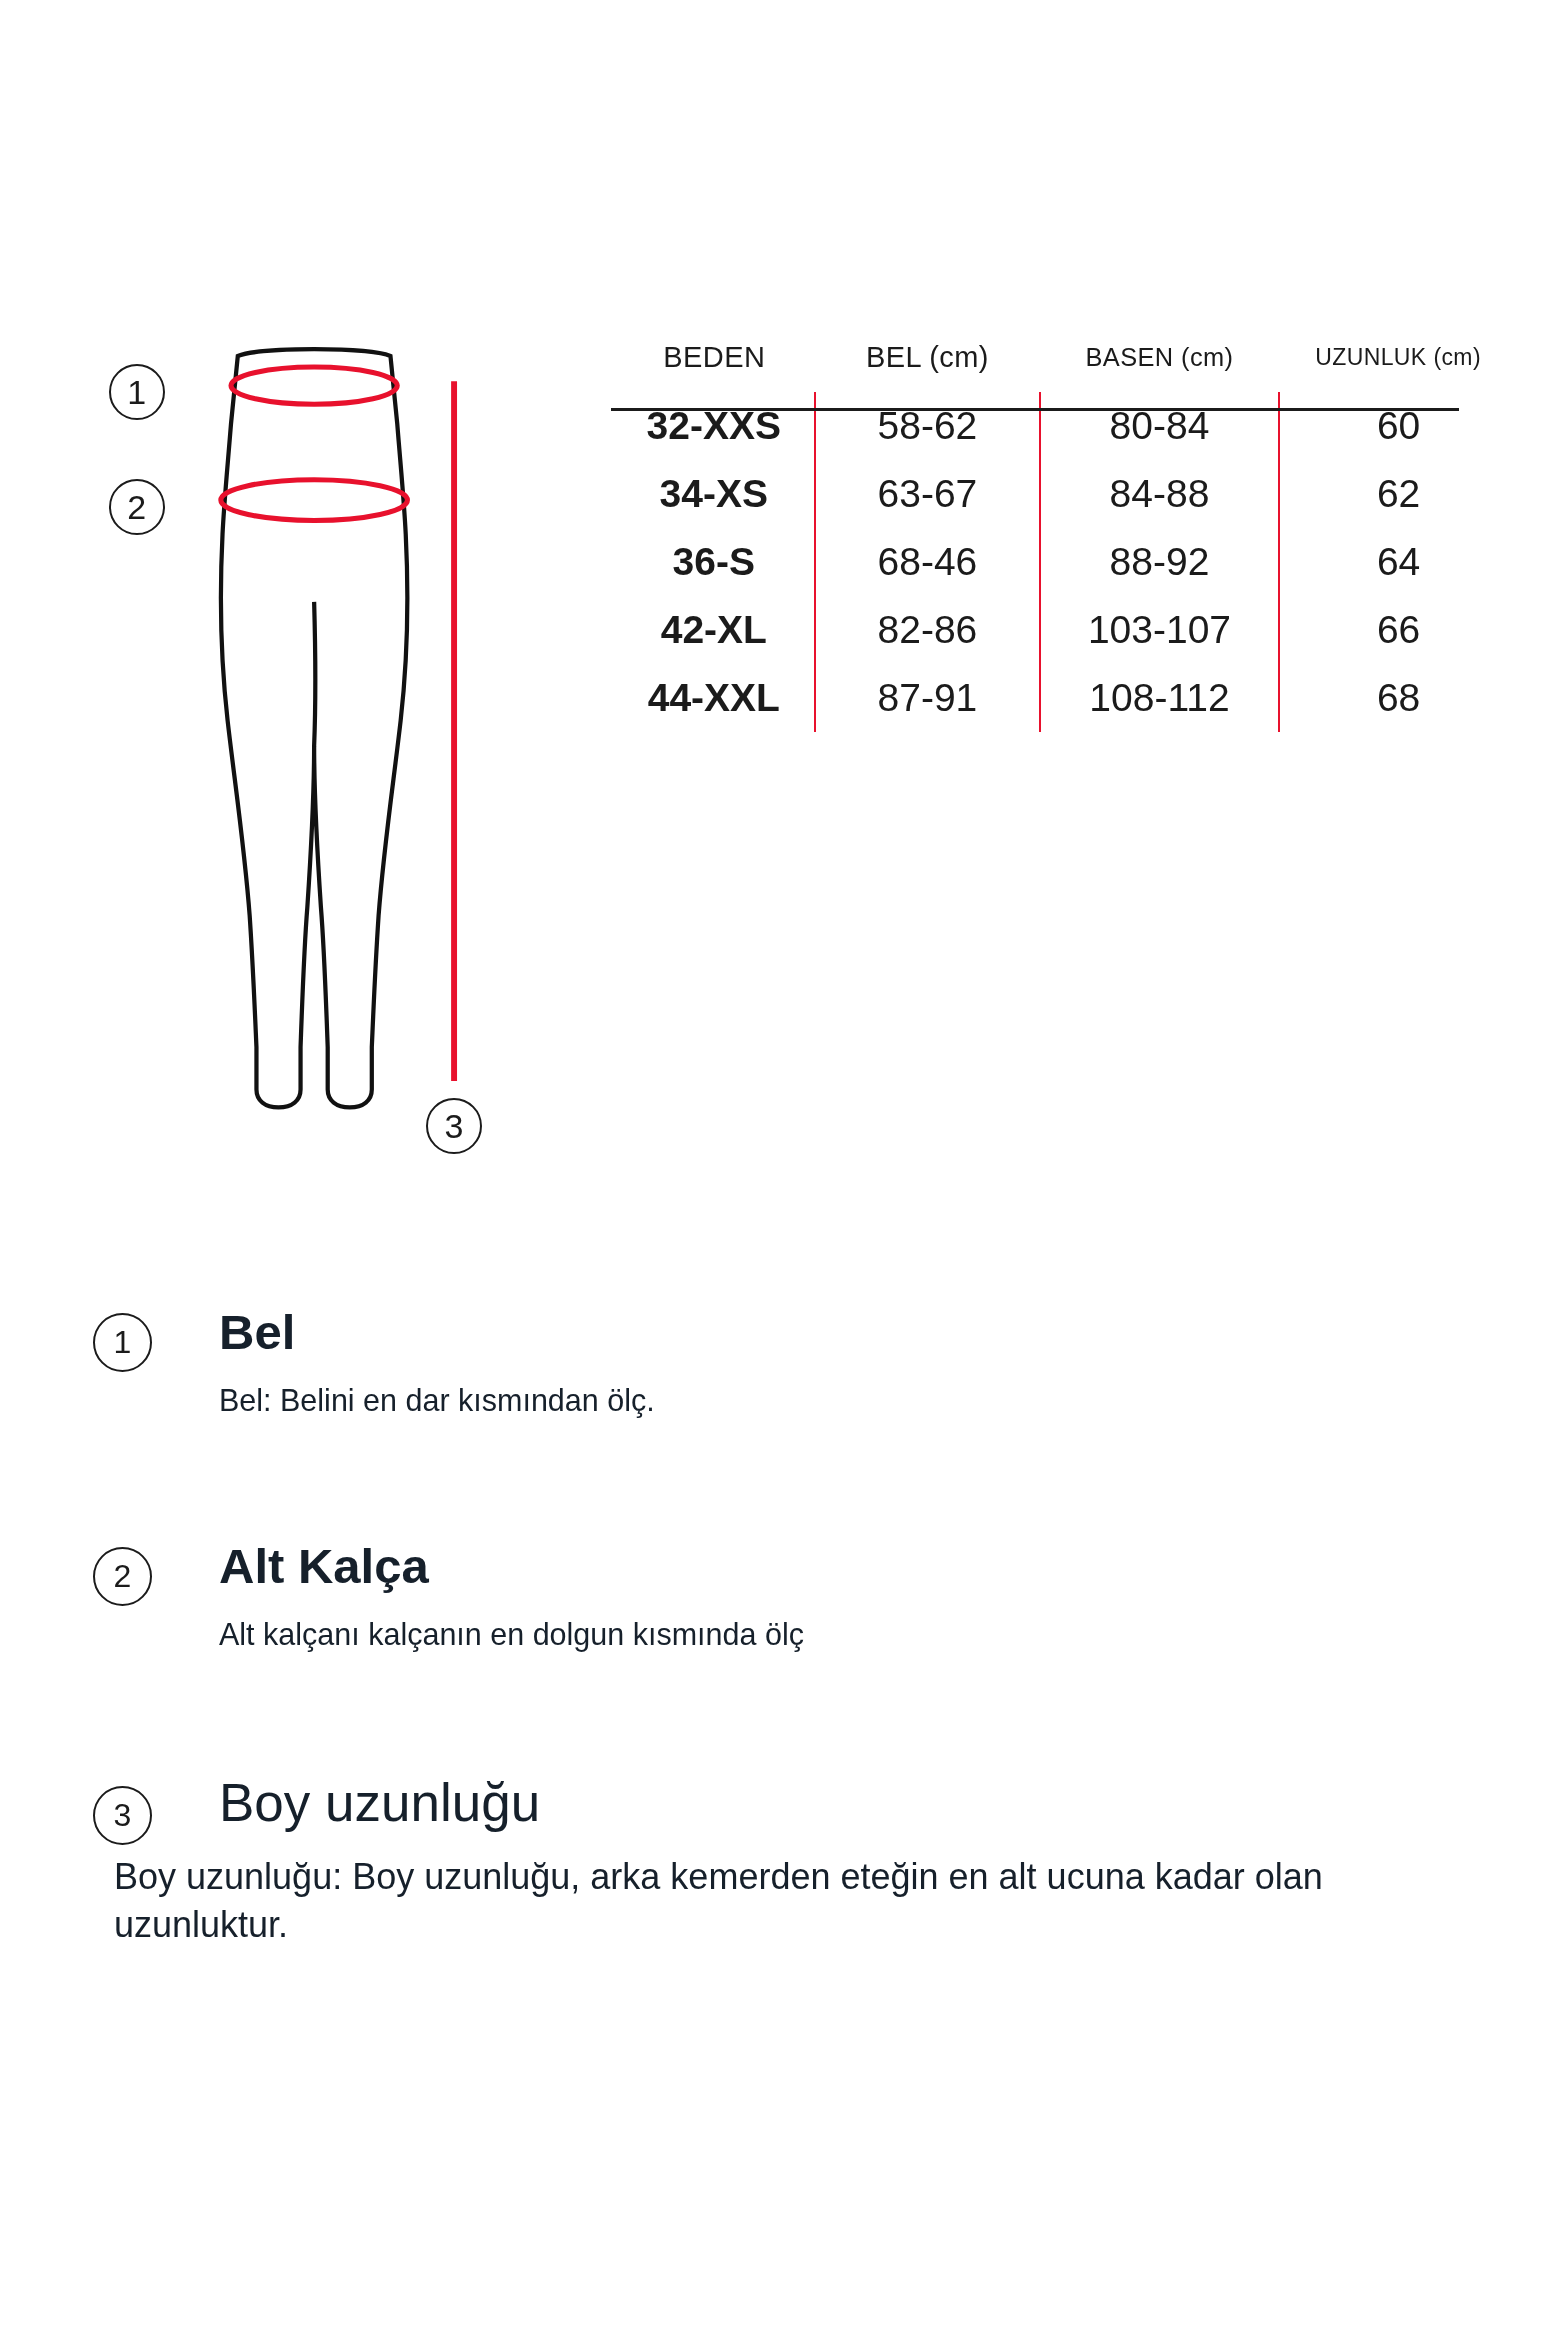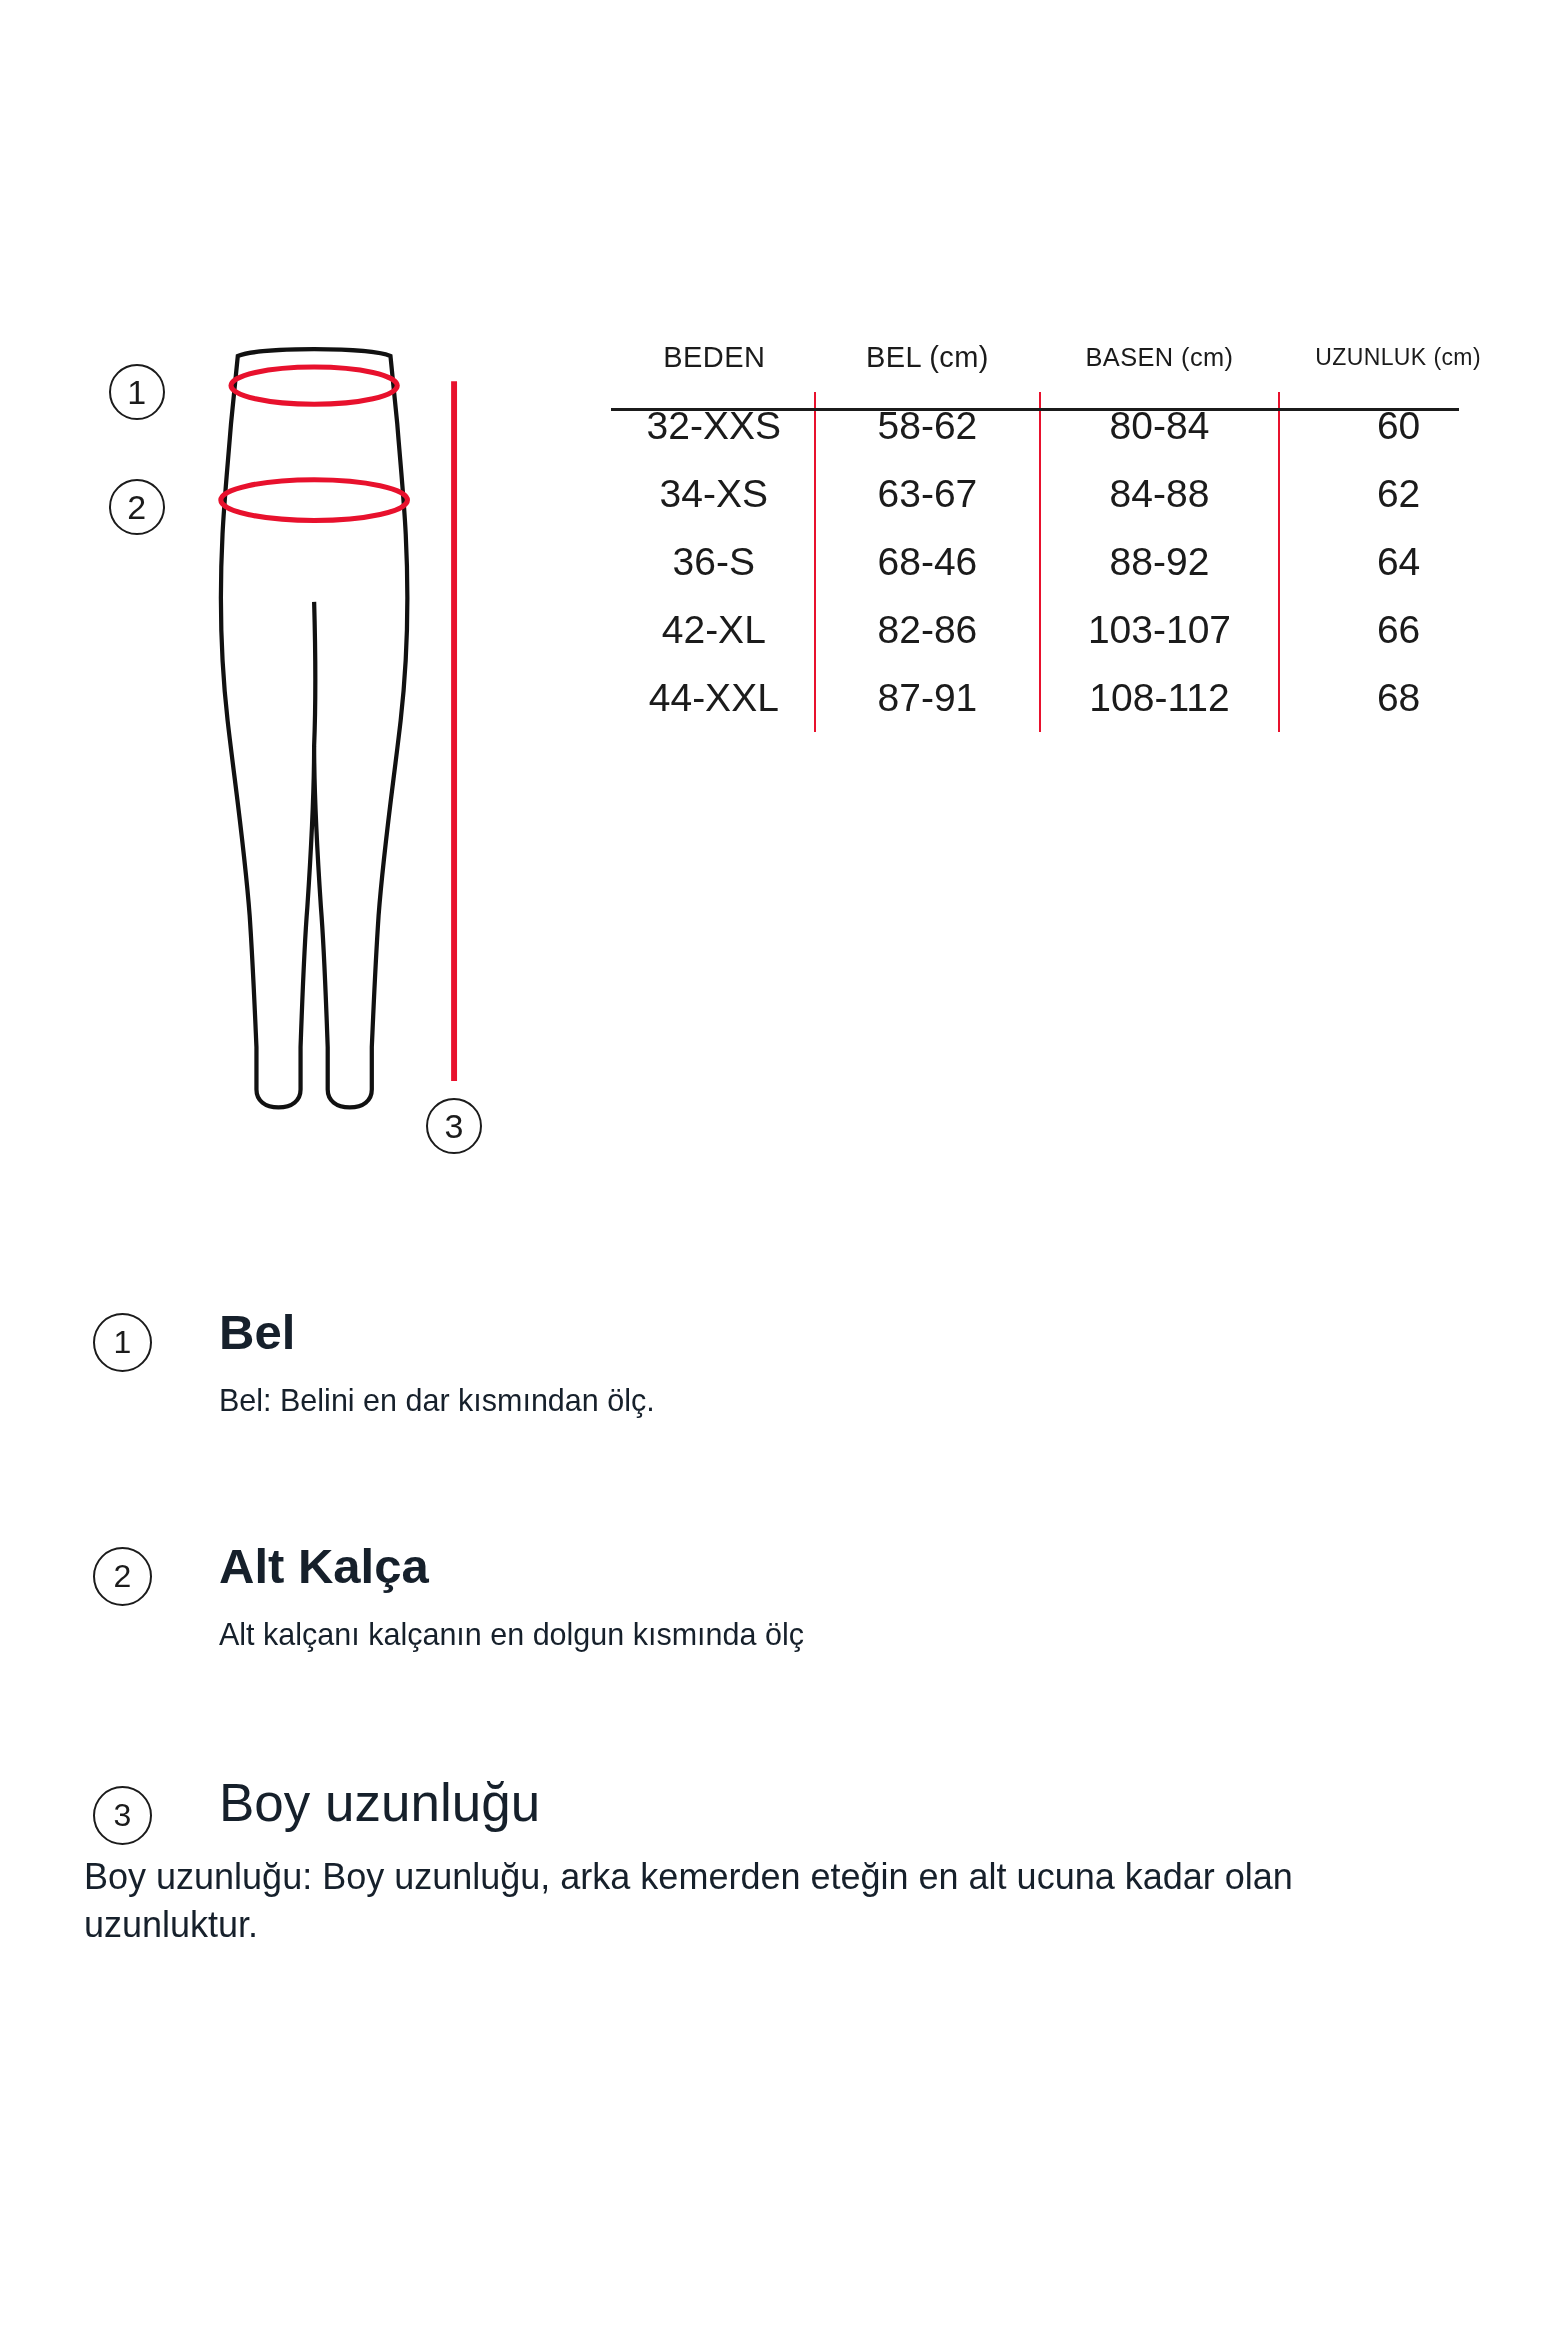--- a/index.html
+++ b/index.html
@@ -90,21 +90,21 @@
 
   table.size-table td {
     font-size: 39px;
     padding: 12px 8.5px;
     text-align: center;
     color: #1b1b1b;
     font-family: "Liberation Sans", sans-serif;
     white-space: nowrap;
   }
 
-  td.c-beden { text-align: right; padding-right: 15.3px; }
+  td.c-beden { text-align: right; padding-right: 15.3px; font-weight: bold; }
   td.c-bel   { text-align: center; }
   td.c-basen { text-align: center; }
   td.c-uzun  { text-align: center; }
 
   
   table.size-table td.c-beden { border-right: 2.5px solid #e8112d; }
   table.size-table td.c-bel   { border-right: 2.5px solid #e8112d; }
   table.size-table td.c-basen { border-right: 2.5px solid #e8112d; }
 
   
@@ -166,21 +166,21 @@
   .legend-block.b2 { top: 110px; }
   .legend-block.b3 { top: 220px; }
 
   .legend-block.b1 .legend-badge { top: 6.8px; }
   .legend-block.b2 .legend-badge { top: 6.8px; }
   .legend-block.b3 .legend-badge { top: 12px; }
 
   .legend-block.b3 .legend-title { font-size: 53px; font-weight: normal; }
   .legend-block.b3 .legend-desc {
     font-size: 36px;
-    margin-left: 84px;
+    margin-left: 114px;
     max-width: 1289px;
   }
 </style>
 </head>
 <body>
 
 <div class="page">
 
   <div class="top-section">
 

